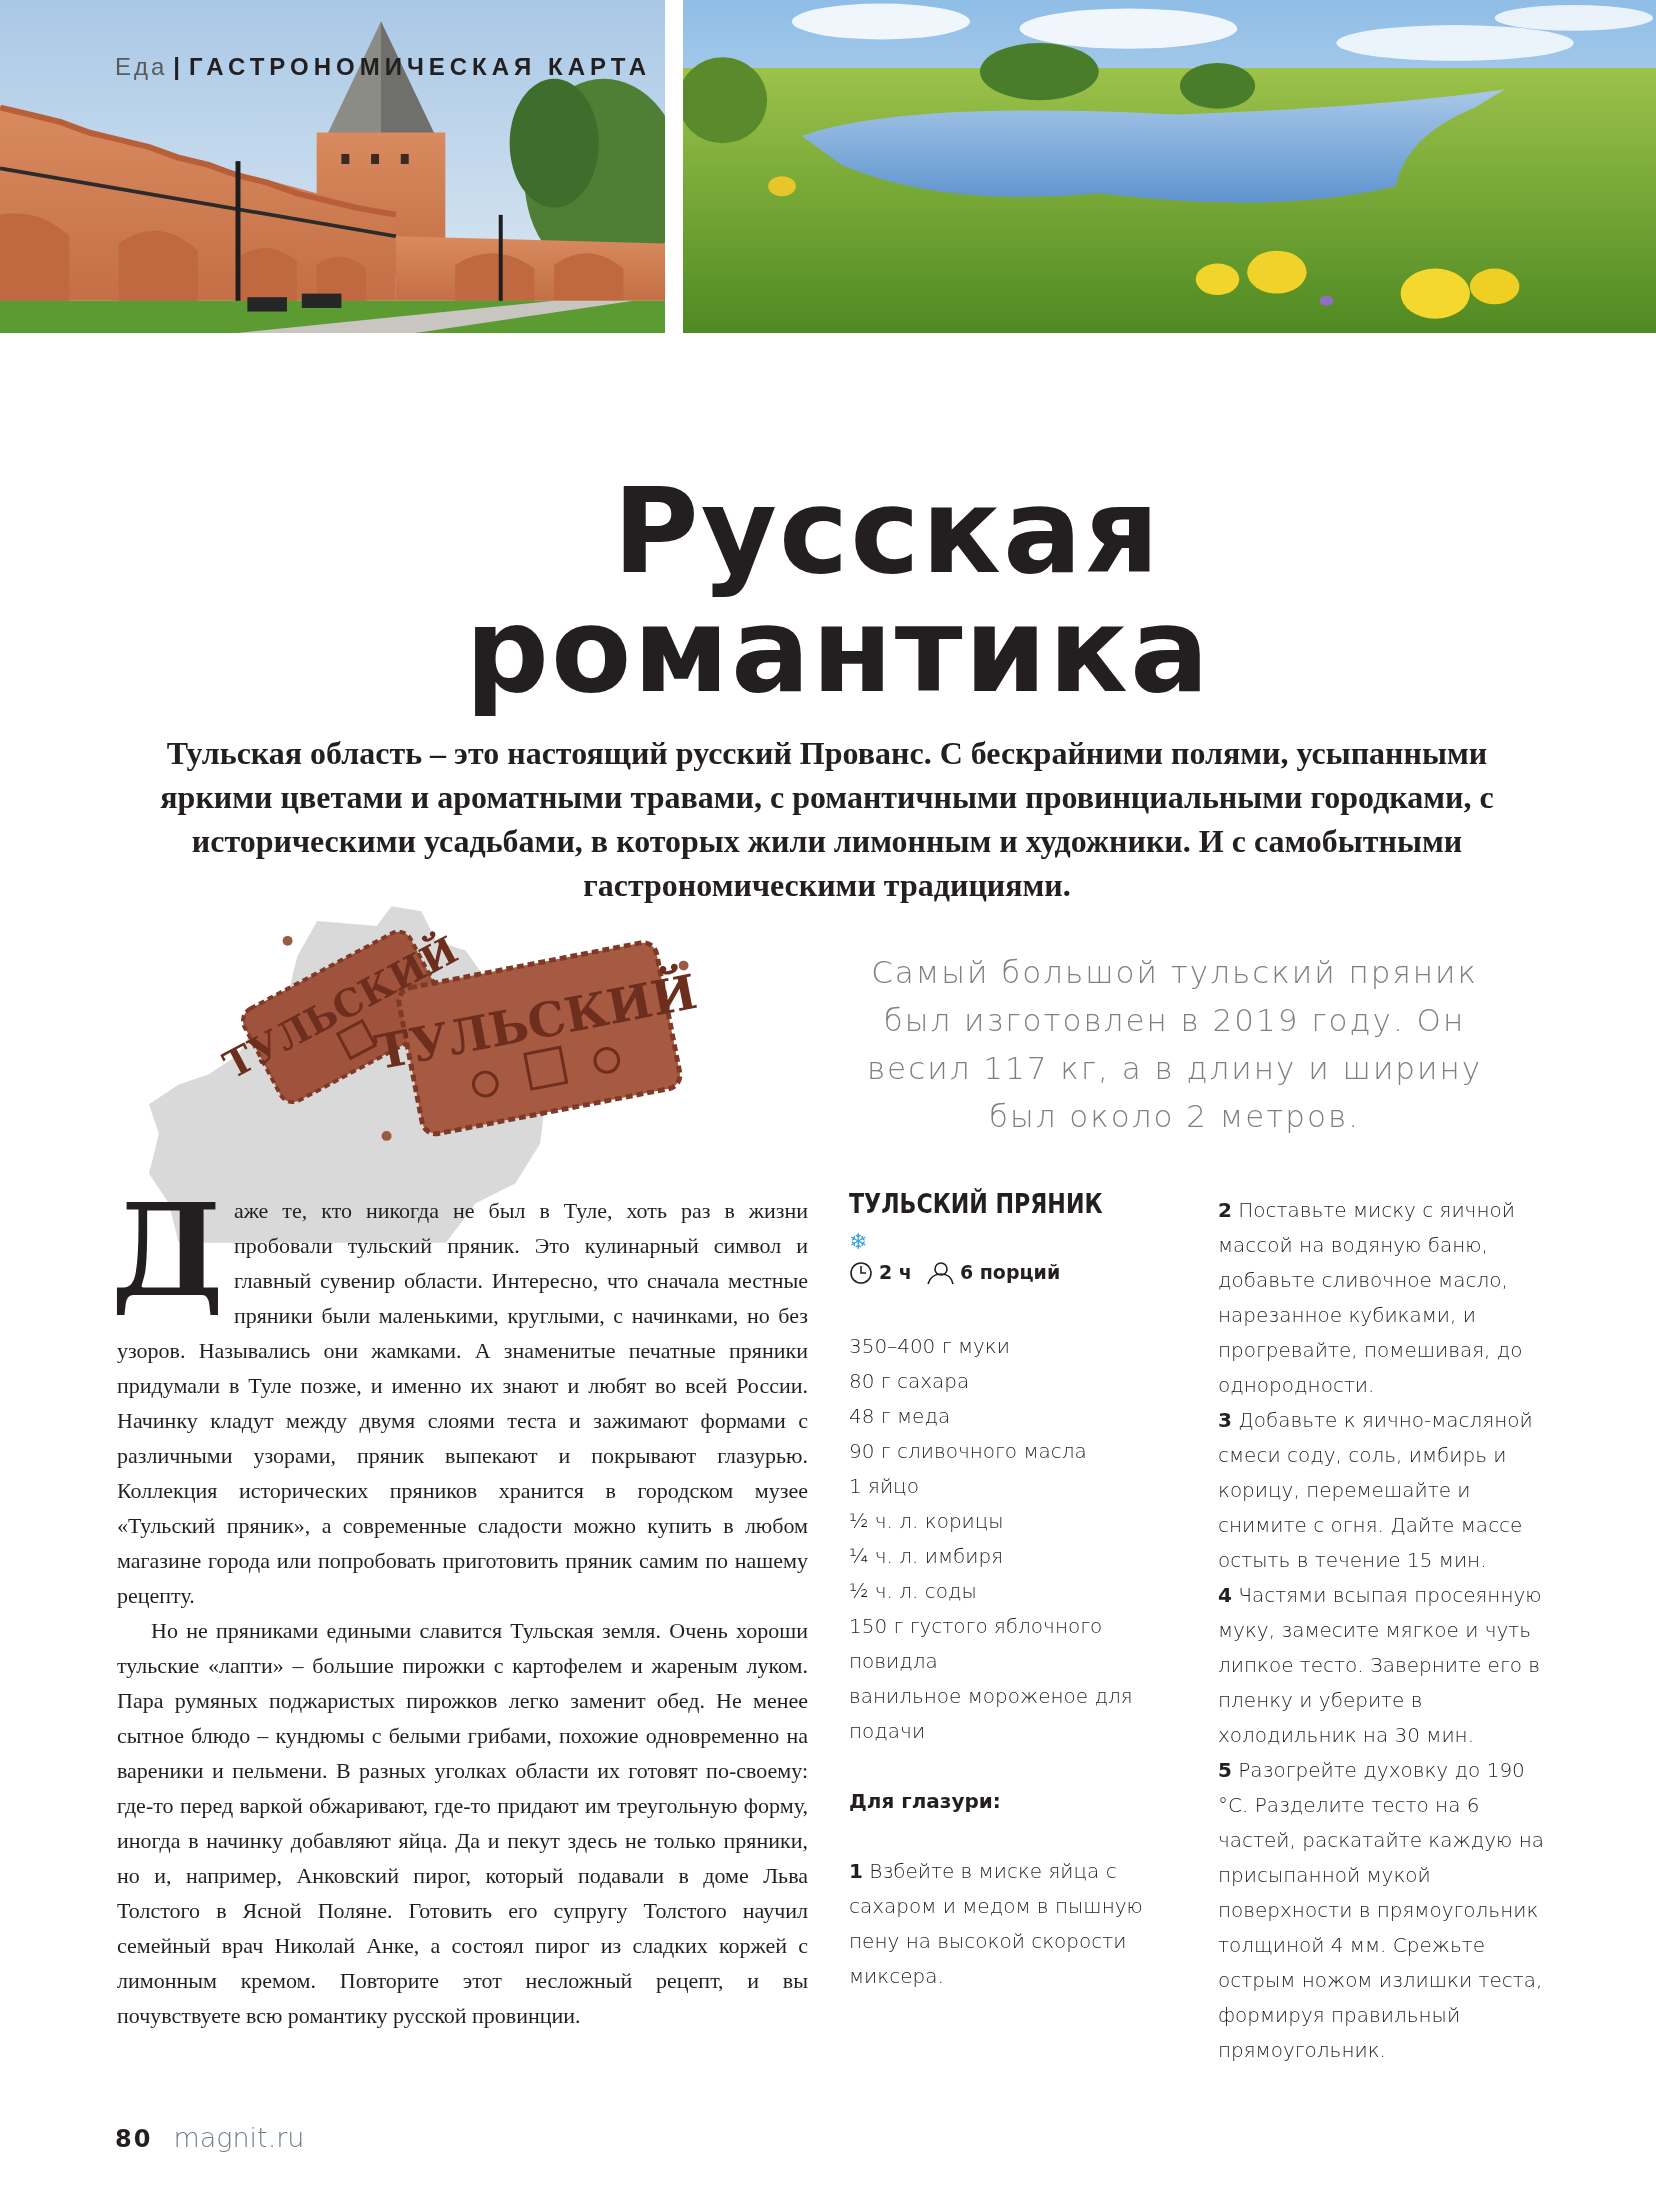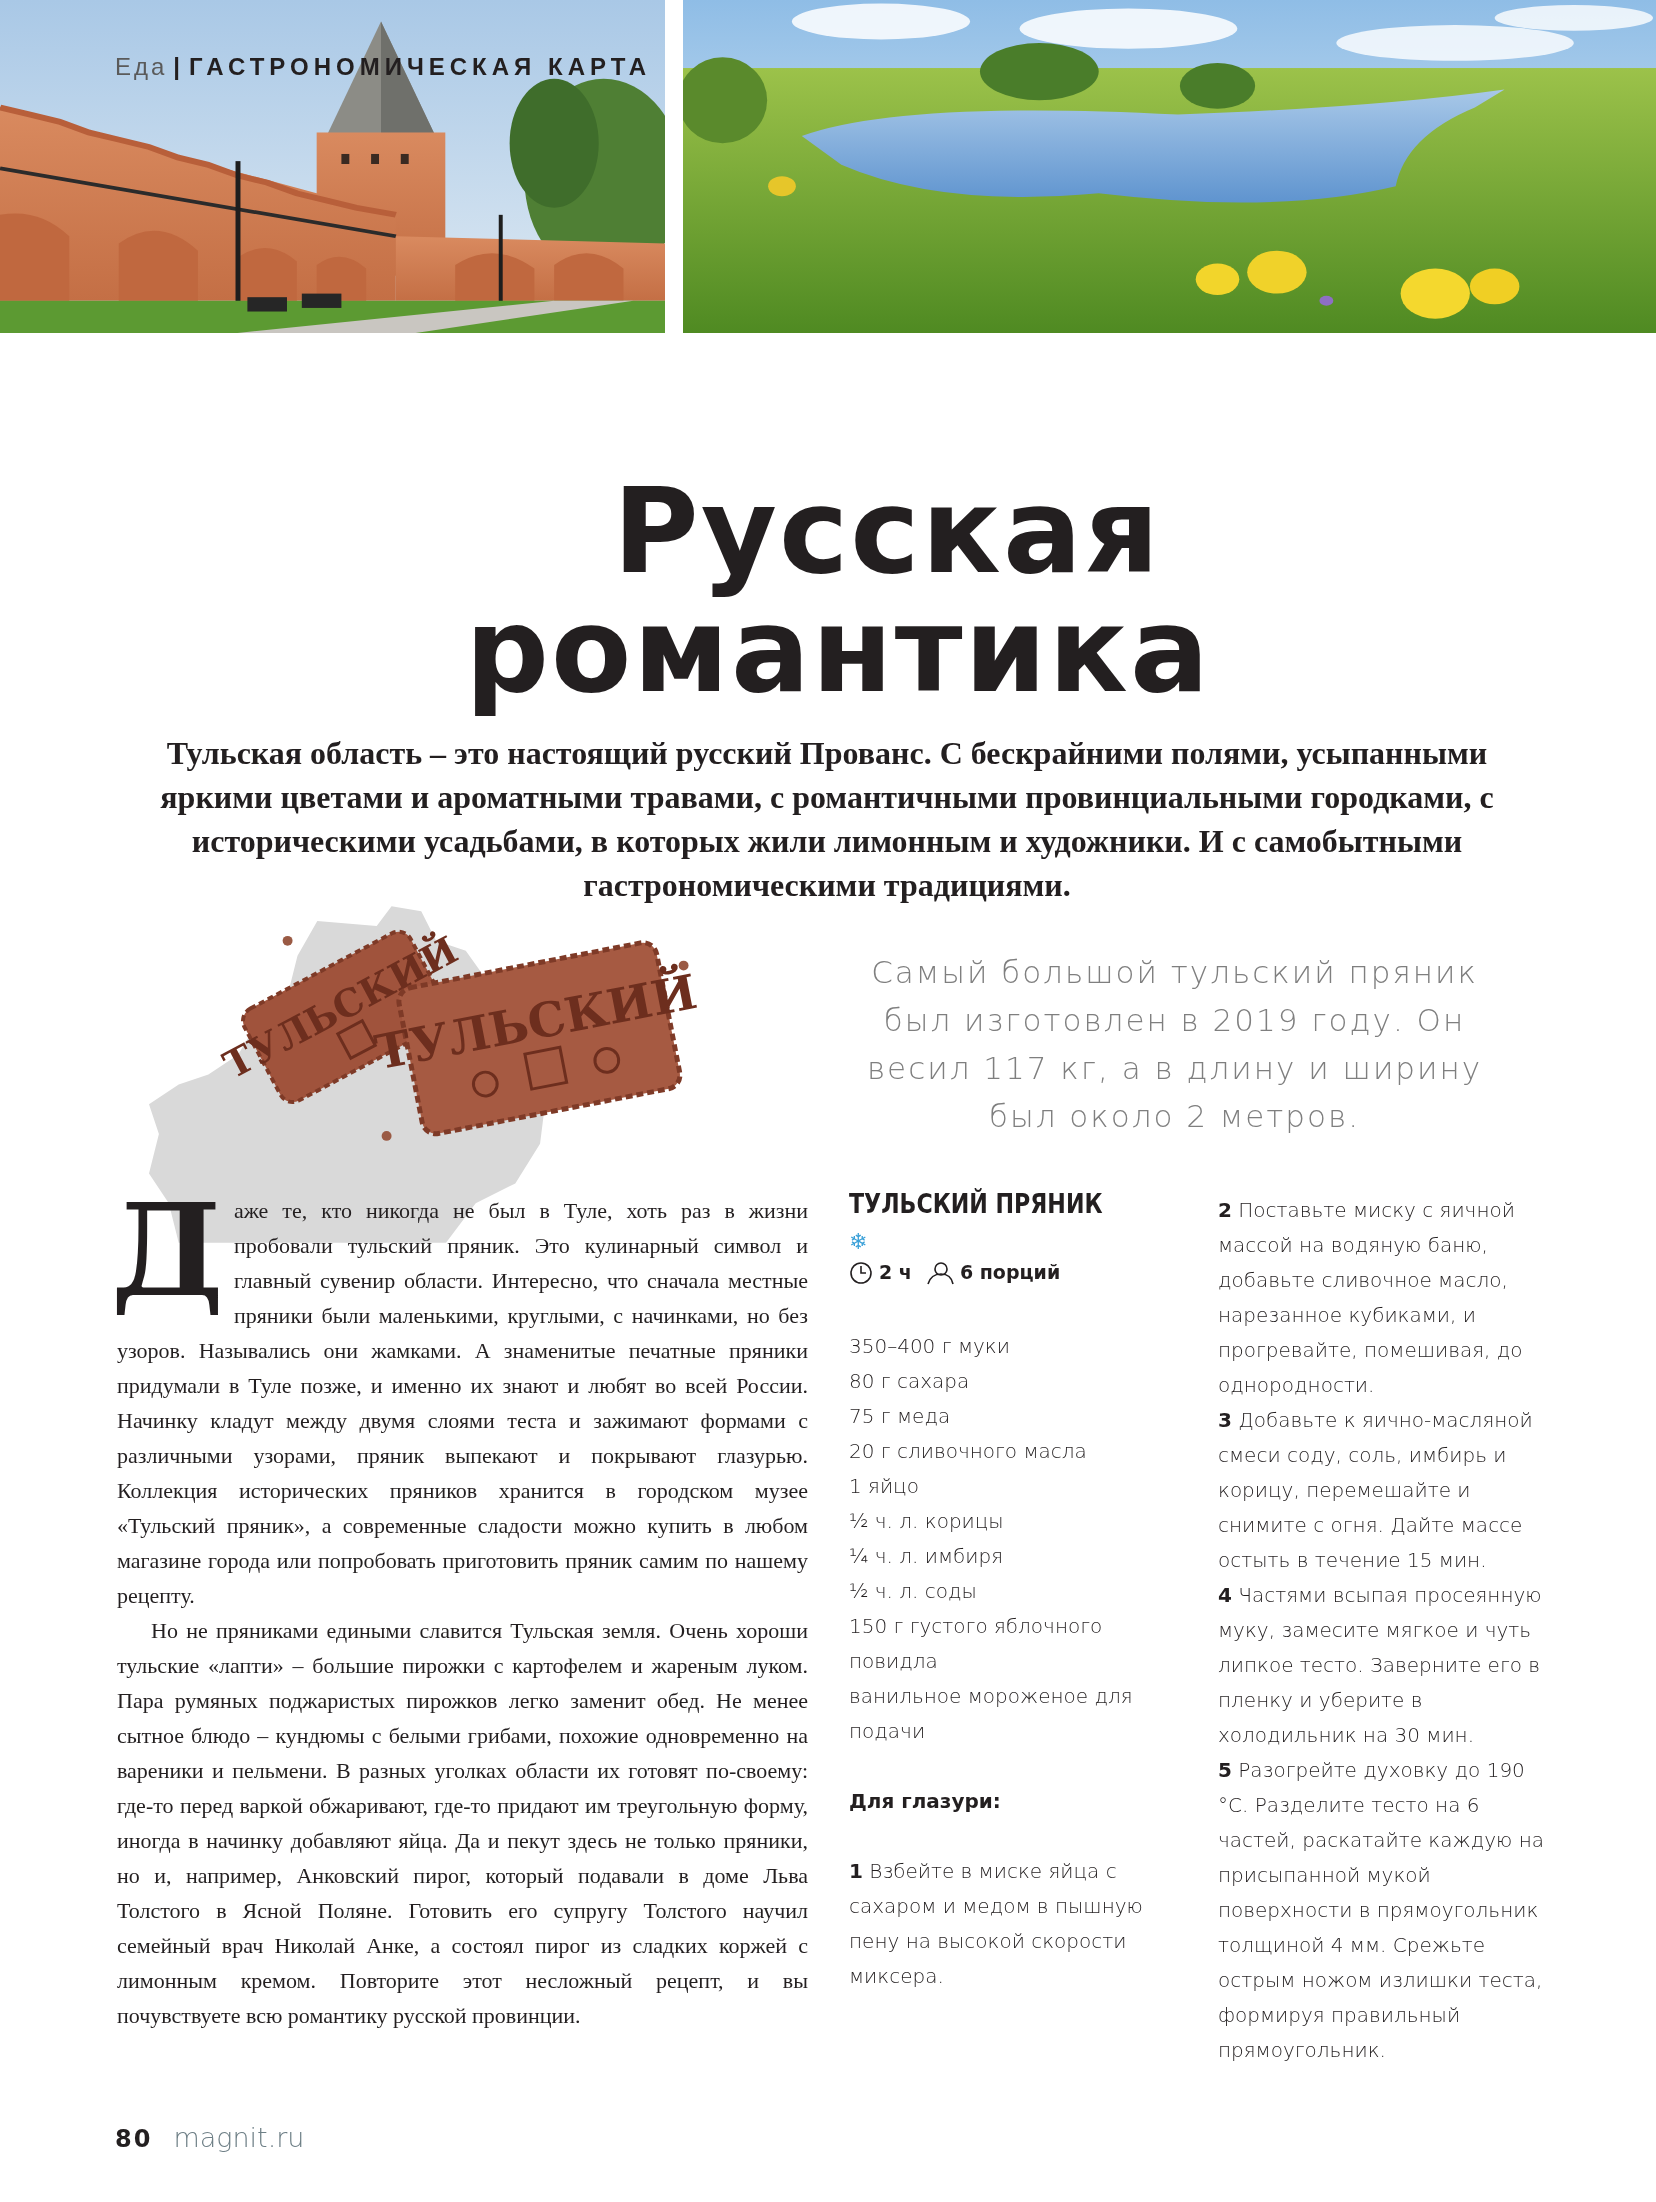--- a/index.html
+++ b/index.html
@@ -211,22 +211,22 @@
     <svg viewBox="0 0 28 24" style="width:28px;margin-left:8px">
         <circle cx="15" cy="8" r="6" fill="none" stroke="#231f20" stroke-width="1.6"></circle>
         <path d="M2,23 Q5,13 15,13 Q25,13 27,23" fill="none" stroke="#231f20" stroke-width="1.6"></path>
       </svg>
     <span>6 порций</span>
   </div>
 
   <div class="ingredients">
     <div>350–400 г муки</div>
     <div>80 г сахара</div>
-    <div>75 г меда</div>
-    <div>20 г сливочного масла</div>
+    <div>48 г меда</div>
+    <div>90 г сливочного масла</div>
     <div>1 яйцо</div>
     <div>½ ч. л. корицы</div>
     <div>¼ ч. л. имбиря</div>
     <div>½ ч. л. соды</div>
     <div>150 г густого яблочного повидла</div>
     <div>ванильное мороженое для подачи</div>
   </div>
 
   <div class="glaze-title">Для глазури:</div>
 

